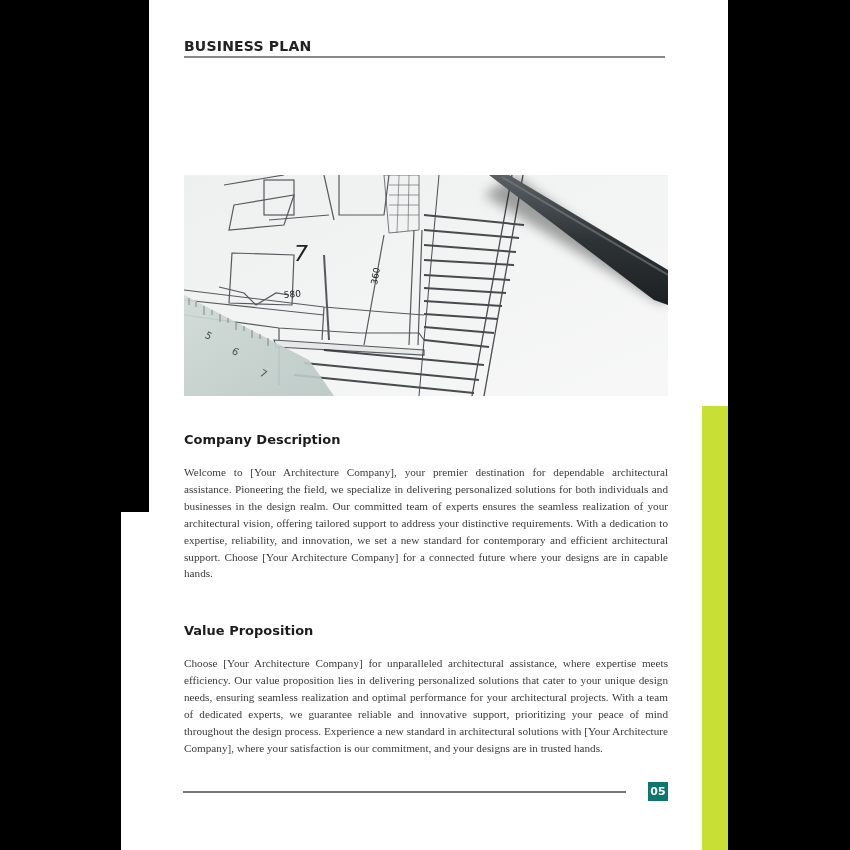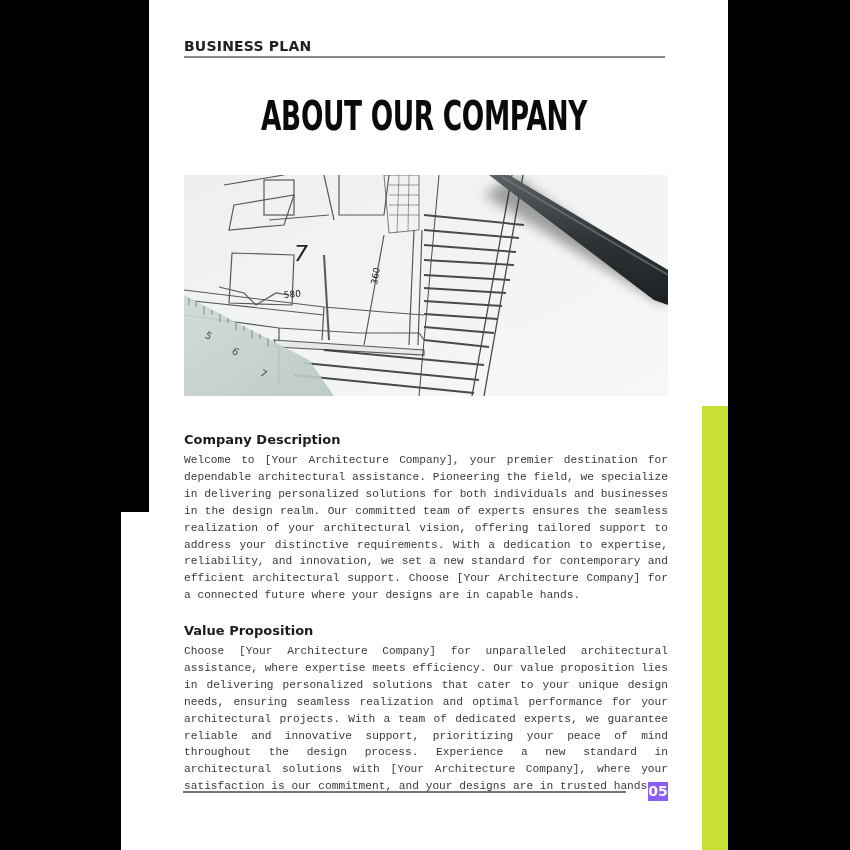--- a/index.html
+++ b/index.html
@@ -8,37 +8,34 @@
   .left-bar { position:absolute; left:0; top:0; width:28px; height:512px; background:#000; }
   .right-bar { position:absolute; left:581px; top:406px; width:26px; height:444px; background:#c8df33; }
   .header-label { position:absolute; left:63px; top:38px; font-family:"DejaVu Sans", sans-serif; font-weight:bold; font-size:14px; color:#222; letter-spacing:0.2px; }
   .header-rule { position:absolute; left:63px; top:56px; width:481px; height:2px; background:#888; }
   .title { position:absolute; left:0; width:607px; top:93px; text-align:center; }
   .title span { display:inline-block; font-family:"DejaVu Sans", sans-serif; font-weight:bold; font-size:40px; line-height:46px; color:#0a0a0a; transform:scaleX(0.66); transform-origin:center; letter-spacing:-0.5px; white-space:nowrap; }
   .subtitle { position:absolute; left:0; width:607px; top:148px; text-align:center; font-family:"Liberation Sans", sans-serif; font-size:15px; color:#3a3a3a; }
   .hero { position:absolute; left:63px; top:175px; width:484px; height:221px; background:#f2f3f3; overflow:hidden; }
   .hero svg { display:block; }
   .section-title { position:absolute; left:63px; font-family:"DejaVu Sans", sans-serif; font-weight:bold; font-size:13px; color:#1c1c1c; }
-  .body-text { position:absolute; left:63px; width:484px; font-family:Liberation Mono, monospace; font-size:11.2px; line-height:16.9px; color:#3a3a3a; text-align:justify; }
+  .body-text { position:absolute; left:63px; width:484px; font-family:Liberation Serif, serif; font-size:11.2px; line-height:16.9px; color:#3a3a3a; text-align:justify;margin-top:12px; }
   .footer-rule { position:absolute; left:62px; top:791px; width:443px; height:2px; background:#777; }
-  .page-num { position:absolute; left:527px; top:782px; width:20px; height:19px; background:#8b5cf6; color:#fff; font-family:"DejaVu Sans", sans-serif; font-weight:bold; font-size:14px; line-height:19px; text-align:center; }
+  .page-num { position:absolute; left:527px; top:782px; width:20px; height:19px; background:#0f766e; color:#fff; font-family:"DejaVu Sans", sans-serif; font-weight:bold; font-size:11px; line-height:19px; text-align:center; }
 </style>
 </head>
 <body>
 
 <div class="page">
   <div class="left-bar"></div>
   <div class="right-bar"></div>
 
   <div class="header-label">BUSINESS PLAN</div>
   <div class="header-rule"></div>
 
-  <div class="title">
-    <span>ABOUT OUR COMPANY</span>
-  </div>
 
   <div class="hero">
     <svg width="484" height="221" viewBox="0 0 484 221" xmlns="http://www.w3.org/2000/svg">
       <defs>
         <linearGradient id="bg" x1="0" y1="0" x2="1" y2="1">
           <stop offset="0" stop-color="#eef0f0"></stop>
           <stop offset="1" stop-color="#f7f7f7"></stop>
         </linearGradient>
         <linearGradient id="pen" x1="0" y1="0" x2="0" y2="1">
           <stop offset="0" stop-color="#5a6064"></stop>

